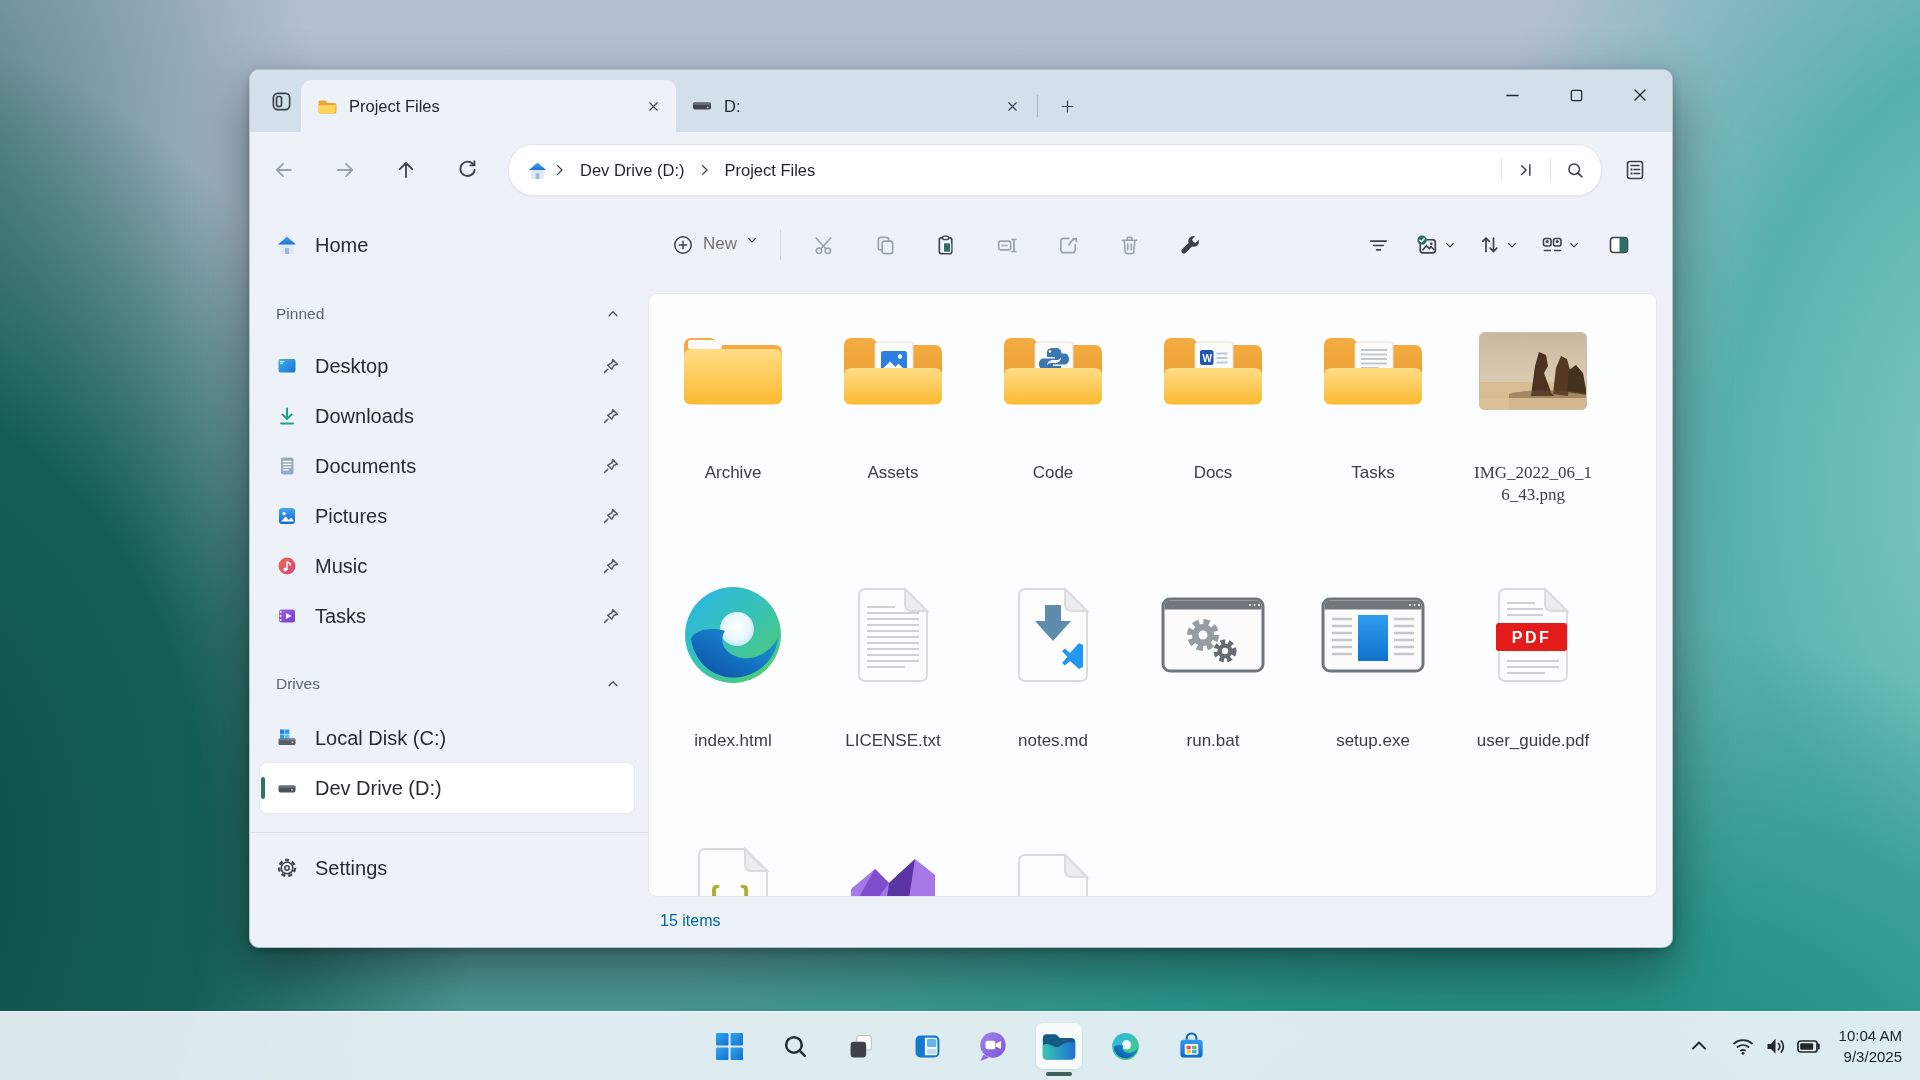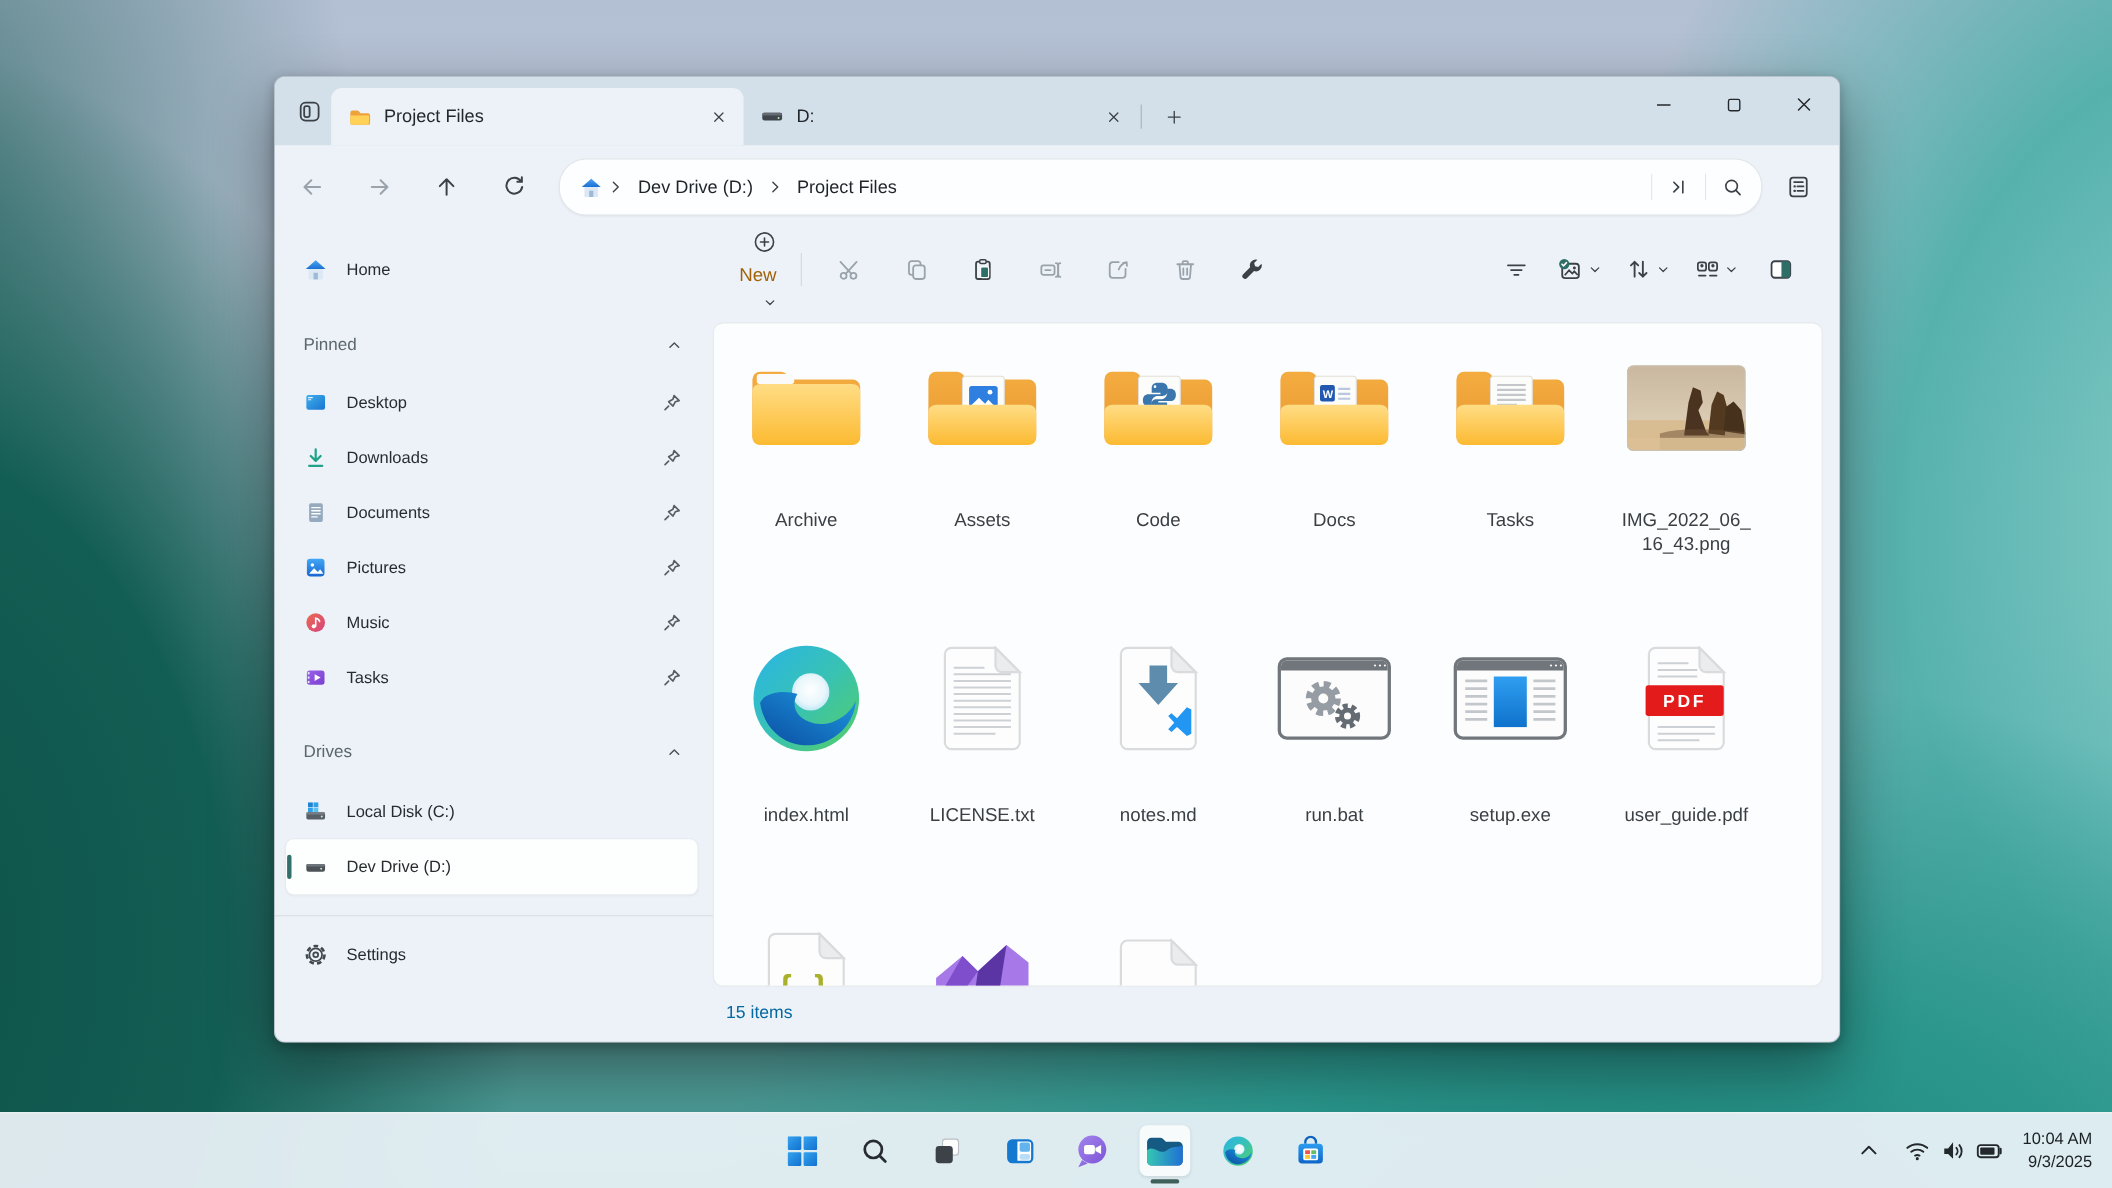--- a/index.html
+++ b/index.html
@@ -34,49 +34,49 @@
     padding:0 6px 0 18px;box-shadow:0 1px 2px rgba(0,0,0,.05);margin-left:4px;min-width:0;}
   .crumb{font-size:16.5px;color:#1f2429;padding:4px 8px;border-radius:4px;white-space:nowrap;}
   .addr-spacer{flex:1;}
   .addr-sep{width:1px;height:24px;background:#e3e7ea;margin:0 4px;}
   .addr-btn{width:40px;height:40px;display:grid;place-items:center;border-radius:6px;}
   .list-btn{width:46px;height:46px;margin-left:10px;display:grid;place-items:center;border-radius:6px;flex:none;}
   
   .wbody{flex:1;display:flex;min-height:0;}
   .sidebar{width:398px;flex:none;padding-top:12px;box-sizing:border-box;}
   .side-item{display:flex;align-items:center;height:50px;margin:0 14px 0 10px;padding-left:16px;border-radius:7px;gap:17px;
-    font-size:15px;color:#272c31;position:relative;}
+    font-size:20px;color:#272c31;position:relative;}
   .side-item .icon{width:22px;flex:none;display:grid;place-items:center;}
   .side-item .pin{margin-left:auto;margin-right:14px;}
   .side-item.selected{background:#fdfefe;box-shadow:0 0 0 1px #e7ebee,0 1px 3px rgba(0,0,0,.05);}
   .side-item.selected::before{content:'';position:absolute;left:1px;top:14px;width:4px;height:22px;border-radius:2px;background:#34706a;}
   .side-head{display:flex;align-items:center;height:40px;padding:0 28px 0 26px;font-size:15.5px;color:#5c666d;}
   .side-head .chev{margin-left:auto;}
   .mt24{margin-top:24px}.mt7{margin-top:7px}.mt23{margin-top:23px}.mt9{margin-top:9px}.mt26{margin-top:26px}.mt10{margin-top:10px}
   .side-div{height:1px;background:#d8dee3;margin-top:19px;}
   
   .main{flex:1;display:flex;flex-direction:column;min-width:0;}
   .toolbar{height:74px;display:flex;align-items:center;padding-left:12px;flex:none;}
-  .tool-new{display:flex;align-items:flex-end;gap:9px;padding:9px 12px;border-radius:6px;font-size:17px;color:#a16207;flex-direction:column;}
+  .tool-new{display:flex;align-items:flex-start;gap:9px;padding:9px 12px;border-radius:6px;font-size:17px;color:#737373;}
   .tool-sep{width:1px;height:30px;background:#d3d9de;margin:0 10px;}
   .tool-btn{width:46px;height:46px;display:grid;place-items:center;border-radius:6px;margin-right:15px;}
   .tool-btn.first{margin-left:10px;}
   .tool-right{margin-left:auto;display:flex;align-items:center;padding-right:30px;}
   .tool-dd{display:flex;align-items:center;height:46px;padding:0 6px;border-radius:6px;gap:4px;margin-right:10px;}
   .ink{color:#3b4147}.dis{color:#9aa3ab}
   
   .filecard{margin:11px 15px 0 0;height:602px;background:#fcfdfe;border:1px solid #e6e9ec;border-radius:9px;position:relative;overflow:hidden;}
   .frow{position:absolute;left:4px;display:flex;}
   .frow1{top:10px}.frow2{top:270px}.frow3{top:553px}
   .ftile{width:160px;display:flex;flex-direction:column;align-items:center;}
   .fico{height:134px;display:flex;align-items:center;justify-content:center;}
   .frow2 .fico{height:142px;}
   .frow3 .fico{height:auto;align-items:flex-start;}
   .flabel{margin-top:24px;font-size:17px;color:#3a3f44;text-align:center;line-height:1.3;max-width:150px;}
-  .flabel.wrap{max-width:124px;word-break:break-all;}
+  .flabel.wrap{max-width:124px;word-break:break-all;font-family:Liberation Serif, serif;}
   .statusbar{padding:15px 0 0 12px;font-size:16px;color:#0369a1;}
   
   .taskbar{position:absolute;left:0;right:0;bottom:0;height:68px;background:rgba(233,241,247,.94);
     border-top:1px solid rgba(255,255,255,.6);}
   .tb-center{position:absolute;left:50%;top:11px;transform:translateX(-50%);display:flex;gap:20px;}
   .tb-btn{width:46px;height:46px;border-radius:7px;display:grid;place-items:center;position:relative;}
   .tb-btn.active{background:rgba(255,255,255,.8);box-shadow:0 1px 3px rgba(0,0,0,.08);}
   .tb-btn.active::after{content:'';position:absolute;left:50%;transform:translateX(-50%);bottom:-7px;width:26px;height:4px;border-radius:2px;background:#3f5f5a;}
   .tb-tray{position:absolute;right:0;top:0;height:68px;display:flex;align-items:center;padding-right:18px;}
   .tray-btn{width:32px;height:40px;display:grid;place-items:center;border-radius:5px;}

